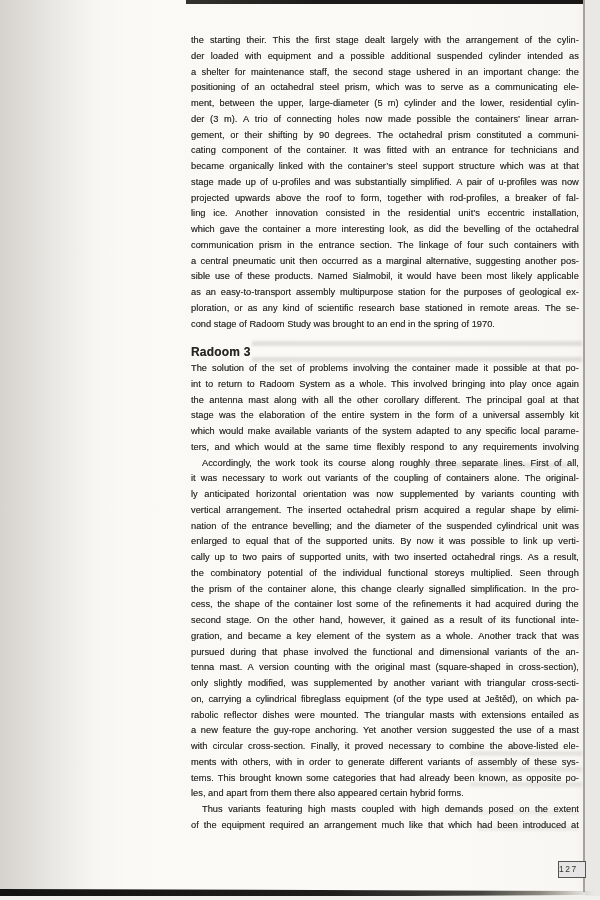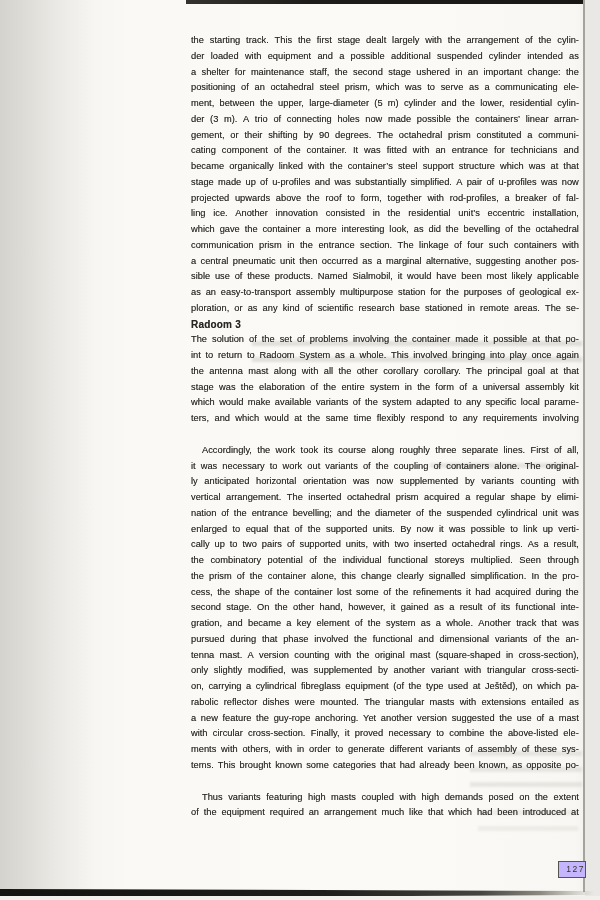--- a/index.html
+++ b/index.html
@@ -27,27 +27,27 @@
   .g3{left:470px;top:751px;width:112px;height:42px;opacity:.75;}
   .g4{left:478px;top:810px;width:100px;height:24px;opacity:.5;}
   
   .text-column{
     position:absolute;left:191px;top:33px;width:388px;
     font-size:9.3px;line-height:15.75px;color:#2b2a27;
     text-shadow:0 0 .4px rgba(43,42,39,.55);
   }
   .line{display:flex;justify-content:space-between;height:15.75px;line-height:15.75px;white-space:nowrap;overflow:visible;align-items:flex-end;}
   .line.last{display:block;}
-  .line.indent{padding-left:11px;margin-top:16px;}
-  .heading{height:15.75px;line-height:15.75px;font-weight:bold;font-size:10px;letter-spacing:.2px;color:#272622;}
+  .line.indent{padding-left:11px;}
+  .heading{margin-top:13px;height:15.75px;line-height:15.75px;font-weight:bold;font-size:12px;letter-spacing:.2px;color:#272622;}
   
   .page-number{
     position:absolute;left:558px;top:861px;width:26px;height:15px;
-    border:1px solid #55544e;background:#c4b5fd;color:#33322e;
-    font-size:8.5px;line-height:15px;text-align:right;letter-spacing:1.5px;
+    border:1px solid #55544e;background:#e5e5e5;color:#33322e;
+    font-size:8.5px;line-height:15px;text-align:left;letter-spacing:1.5px;
     font-family:"Liberation Sans",sans-serif;
   }
 </style>
 </head>
 <body>
 
 <div class="page">
   <div class="gutter"></div>
   <div class="edge-top"></div>
   <div class="edge-right-area"></div>
@@ -57,21 +57,21 @@
 
   <div class="ghost g1"></div>
   <div class="ghost g2"></div>
   <div class="ghost g3"></div>
   <div class="ghost g4"></div>
 
   <div class="text-column">
       <div class="line">
         <span>the</span>
         <span>starting</span>
-        <span>track.</span>
+        <span>their.</span>
         <span>This</span>
         <span>the</span>
         <span>first</span>
         <span>stage</span>
         <span>dealt</span>
         <span>largely</span>
         <span>with</span>
         <span>the</span>
         <span>arrangement</span>
         <span>of</span>
@@ -335,20 +335,21 @@
         <span>scientific</span>
         <span>research</span>
         <span>base</span>
         <span>stationed</span>
         <span>in</span>
         <span>remote</span>
         <span>areas.</span>
         <span>The</span>
         <span>se-</span>
       </div>
+      <div class="line last">cond stage of Radoom Study was brought to an end in the spring of 1970.</div>
       <div class="heading">Radoom 3</div>
       <div class="line">
         <span>The</span>
         <span>solution</span>
         <span>of</span>
         <span>the</span>
         <span>set</span>
         <span>of</span>
         <span>problems</span>
         <span>involving</span>
@@ -382,21 +383,21 @@
       <div class="line">
         <span>the</span>
         <span>antenna</span>
         <span>mast</span>
         <span>along</span>
         <span>with</span>
         <span>all</span>
         <span>the</span>
         <span>other</span>
         <span>corollary</span>
-        <span>corollary.</span>
+        <span>different.</span>
         <span>The</span>
         <span>principal</span>
         <span>goal</span>
         <span>at</span>
         <span>that</span>
       </div>
       <div class="line">
         <span>stage</span>
         <span>was</span>
         <span>the</span>
@@ -772,20 +773,21 @@
         <span>categories</span>
         <span>that</span>
         <span>had</span>
         <span>already</span>
         <span>been</span>
         <span>known,</span>
         <span>as</span>
         <span>opposite</span>
         <span>po-</span>
       </div>
+      <div class="line last">les, and apart from them there also appeared certain hybrid forms.</div>
       <div class="line indent">
         <span>Thus</span>
         <span>variants</span>
         <span>featuring</span>
         <span>high</span>
         <span>masts</span>
         <span>coupled</span>
         <span>with</span>
         <span>high</span>
         <span>demands</span>

